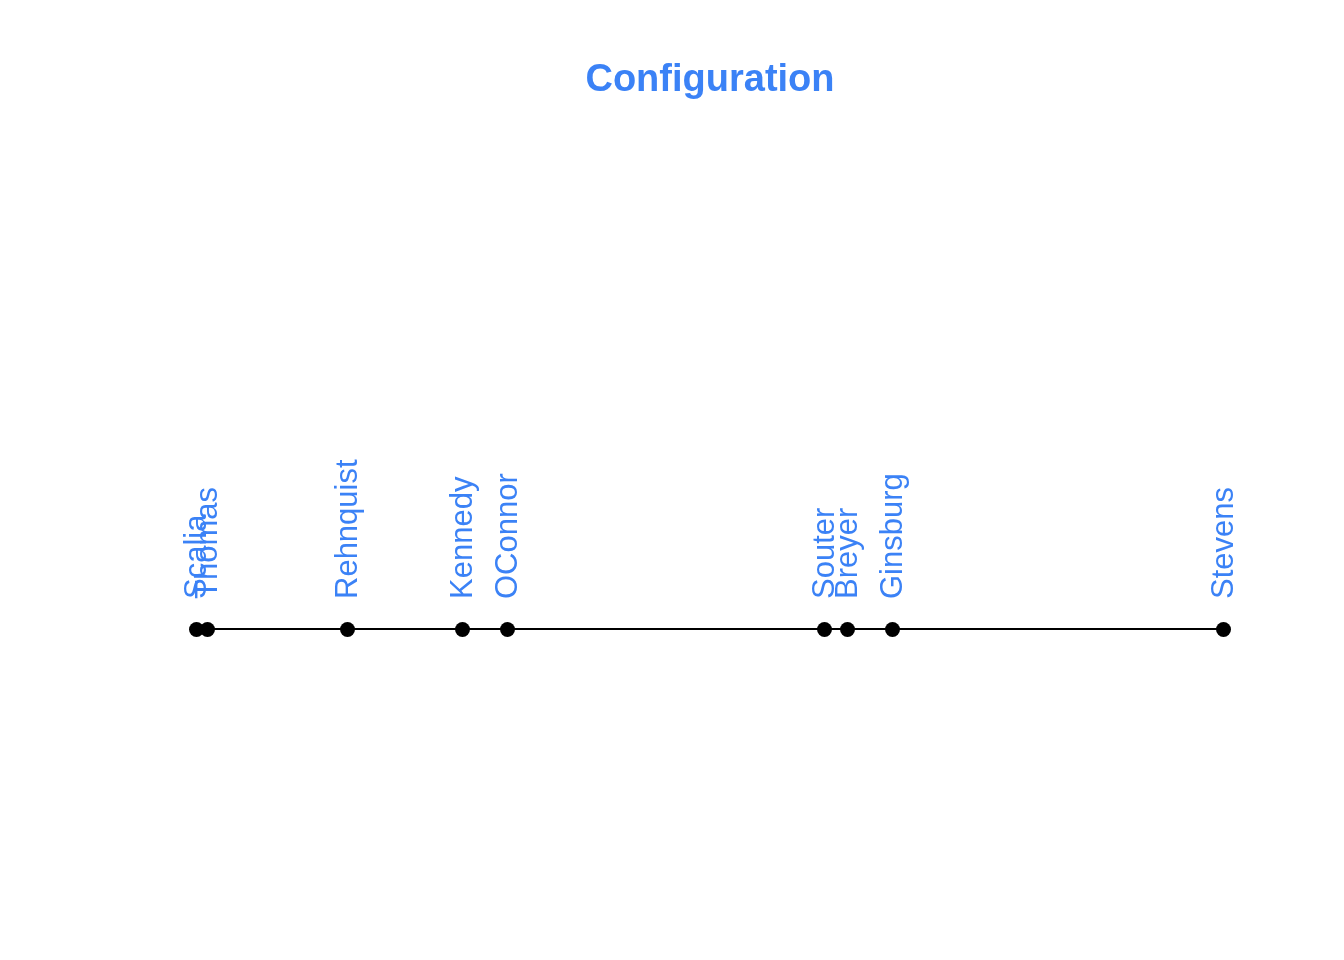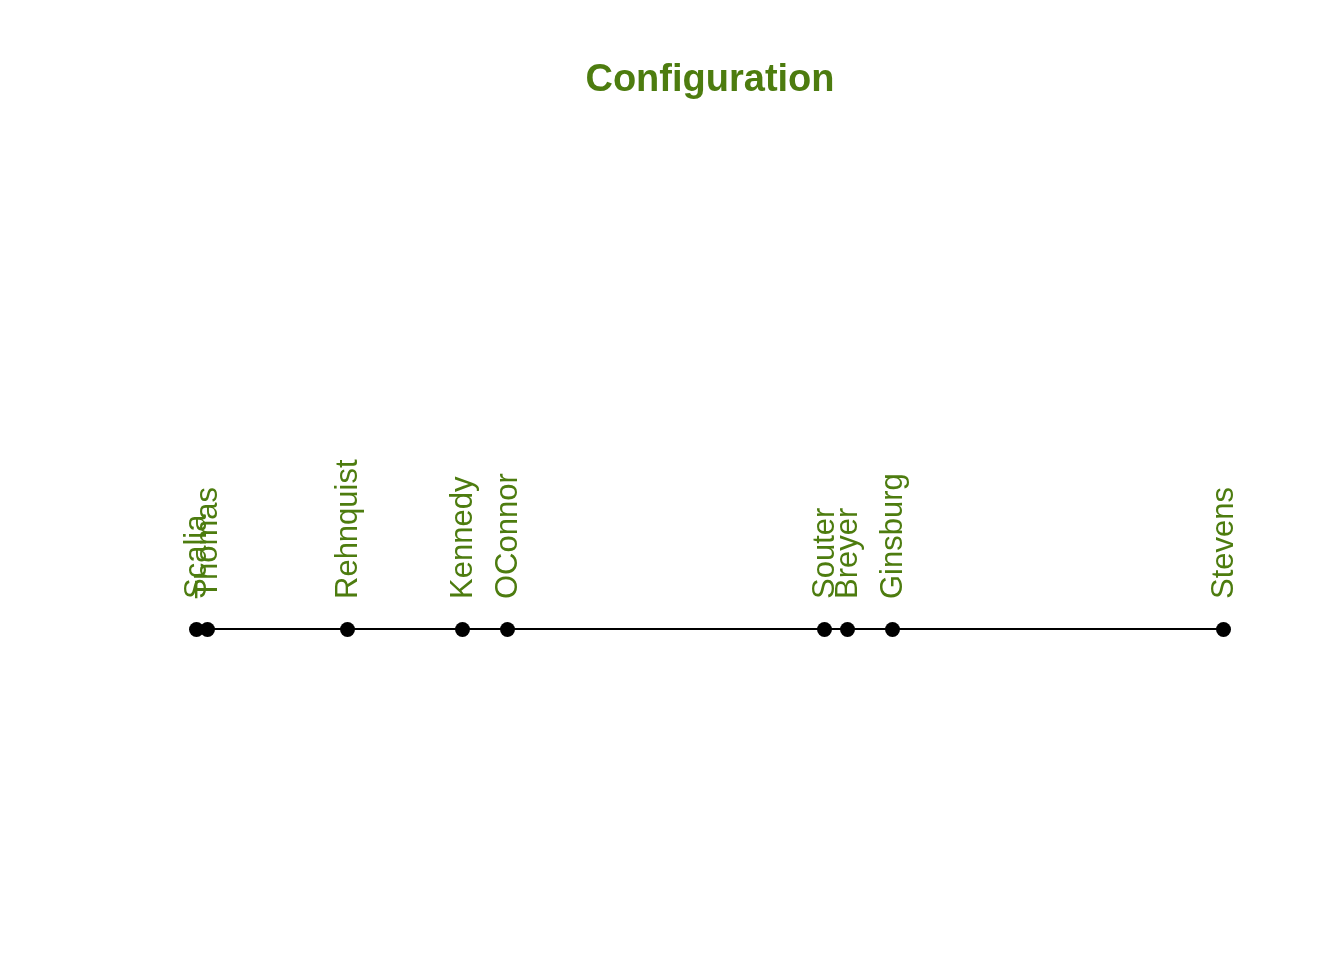--- a/index.html
+++ b/index.html
@@ -7,21 +7,21 @@
     padding: 0;
     background: #ffffff;
   }
   .canvas {
     position: relative;
     width: 1344px;
     height: 932px;
     background: #ffffff;
     overflow: hidden;
     font-family: "Liberation Sans", sans-serif;
-    color: #4d7c0f;
+    color: #3b82f6;
   }
   .chart-title {
     position: absolute;
     top: 58px;
     left: 710px;
     transform: translateX(-50%);
     font-size: 38px;
     font-weight: bold;
     line-height: 1.1;
     white-space: nowrap;

